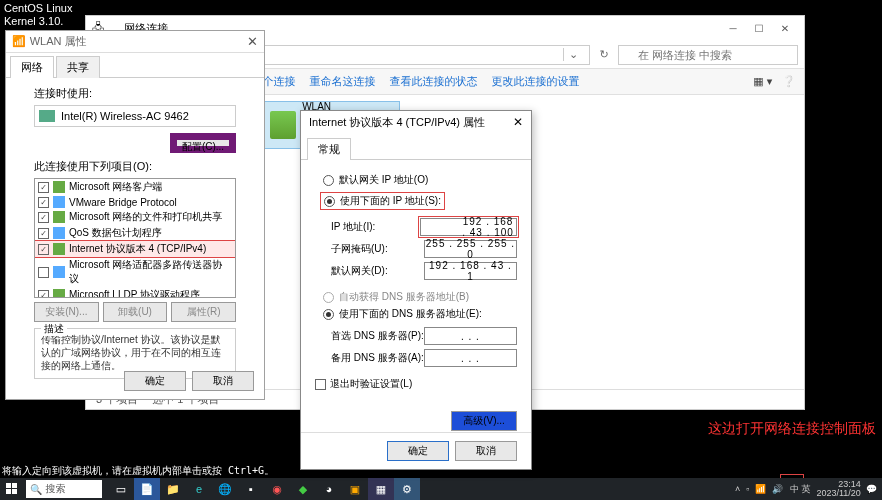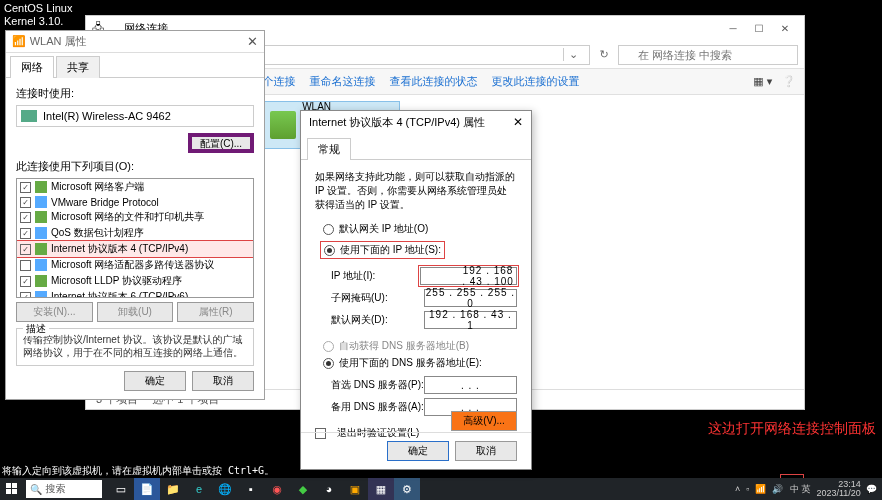--- a/index.html
+++ b/index.html
@@ -31,25 +31,25 @@
 .adapter-text .name { color: #000; }
 .status-bar { position: absolute; bottom: 0; left: 0; right: 0; height: 20px; border-top: 1px solid #ddd; padding: 0 10px; font-size: 11px; color: #555; display: flex; align-items: center; gap: 14px; }
 
 
 .props { position: absolute; top: 30px; left: 5px; width: 260px; height: 370px; background: #fff; border: 1px solid #a0a0a0; }
 .props-title { height: 22px; background: #fff; display: flex; align-items: center; padding: 0 6px; font-size: 11px; color: #666; border-bottom: 1px solid #ddd; }
 .props-title .x { margin-left: auto; font-size: 13px; color: #555; }
 .tabs { display: flex; border-bottom: 1px solid #ccc; padding: 2px 4px 0; gap: 2px; }
 .tab { padding: 3px 10px; border: 1px solid #ccc; border-bottom: none; background: #fff; font-size: 11px; position: relative; top: 1px; }
 .tab.inactive { background: #f0f0f0; }
-.props-body { padding: 8px 10px; font-size: 11px; }
+.props-body { padding: 8px 28px; font-size: 11px; }
 .field-label { margin-bottom: 4px; }
 .conn-using { border: 1px solid #ccc; padding: 4px; display: flex; align-items: center; gap: 6px; margin-bottom: 6px; }
 .nic-icon { width: 16px; height: 12px; background: #5a8; }
-.cfg-btn { float: right; width: 66px; height: 20px; border: 4px solid #701a75; background: #e8e8e8; font-size: 10px; }
+.cfg-btn { float: right; width: 66px; height: 20px; border: 7px solid #701a75; background: #e8e8e8; font-size: 10px; }
 .items-list { border: 1px solid #999; height: 120px; overflow-y: scroll; margin-bottom: 4px; background: #fff; position: relative; }
 .items-list::-webkit-scrollbar { width: 14px; }
 .items-list::-webkit-scrollbar-track { background: #f0f0f0; }
 .items-list::-webkit-scrollbar-thumb { background: #c0c0c0; border: 1px solid #a0a0a0; }
 .item-row { display: flex; align-items: center; padding: 1px 3px; gap: 4px; font-size: 10px; }
 .item-row.sel { background: #ffe8e8; outline: 1px solid #d44; }
 .chk { width: 11px; height: 11px; border: 1px solid #666; display: inline-flex; align-items: center; justify-content: center; font-size: 8px; color: #444; flex-shrink: 0; }
 .chk.on::after { content: "✓"; }
 .pico { width: 12px; height: 12px; background: #6a4; flex-shrink: 0; }
 .pico.net { background: #5af; }
@@ -70,22 +70,22 @@
 .ipv4-body .info { font-size: 10px; line-height: 1.4; margin-bottom: 10px; }
 .radio-row { display: flex; align-items: center; gap: 5px; margin: 3px 0; padding-left: 8px; }
 .radio-row.hl { outline: 1px solid #d44; padding: 1px 3px; margin-left: 6px; display: inline-flex; text-align: center; }
 .radio { width: 11px; height: 11px; border: 1px solid #555; border-radius: 50%; display: inline-flex; align-items: center; justify-content: center; flex-shrink: 0; }
 .radio.on::after { content: ""; width: 5px; height: 5px; border-radius: 50%; background: #333; }
 .ip-grid { margin: 6px 0 10px 16px; }
 .ip-row { display: flex; align-items: center; margin: 4px 0; }
 .ip-row .lbl { width: 110px; font-size: 10px; }
 .ip-input { width: 110px; height: 18px; border: 1px solid #888; text-align: center; font-size: 10px; letter-spacing: 1px; display: flex; align-items: center; justify-content: center; }
 .ip-input.hl { outline: 1px solid #d44; outline-offset: 1px; padding-left: 39px; }
-.adv-btn { position: absolute; bottom: 38px; right: 14px; width: 66px; height: 20px; border: 1px solid #999; background: #f97316; font-size: 10px; }
-.exit-chk { display: flex; align-items: center; gap: 11px; margin-top: 4px; }
+.adv-btn { position: absolute; bottom: 38px; right: 14px; width: 66px; height: 20px; border: 1px solid #999; background: #1d4ed8; font-size: 10px; }
+.exit-chk { display: flex; align-items: center; gap: 4px; margin-top: 4px; }
 .ipv4-foot { position: absolute; bottom: 8px; left: 0; right: 0; border-top: 1px solid #ddd; padding: 8px 14px 0; display: flex; justify-content: flex-end; gap: 6px; }
 .ipv4-foot button { width: 62px; height: 20px; border: 1px solid #999; background: #e8e8e8; font-size: 10px; }
 .ipv4-foot button.primary { border: 1px solid #2a6fc9; }
 
 
 .callout { position: absolute; top: 420px; right: 6px; color: #f33; font-size: 14px; }
 .tray-box { position: absolute; bottom: 6px; right: 78px; width: 24px; height: 20px; border: 1px solid #d44; }
 
 
 .btm-term { position: absolute; bottom: 22px; left: 2px; color: #fff; font-size: 10px; font-family: monospace; }
@@ -242,21 +242,20 @@
 
 <div class="ipv4">
   <div class="ipv4-title">
     <span>Internet 协议版本 4 (TCP/IPv4) 属性</span>
     <span class="x">✕</span>
   </div>
   <div class="tabs">
     <div class="tab">常规</div>
   </div>
   <div class="ipv4-body">
-    <div class="info">如果网络支持此功能，则可以获取自动指派的 IP 设置。否则，你需要从网络系统管理员处获得适当的 IP 设置。</div>
 
     <div class="radio-row">
       <span class="radio"></span>
       <span>默认网关 IP 地址(O)</span>
     </div>
     <div class="radio-row hl">
       <span class="radio on"></span>
       <span>使用下面的 IP 地址(S):</span>
     </div>
 

